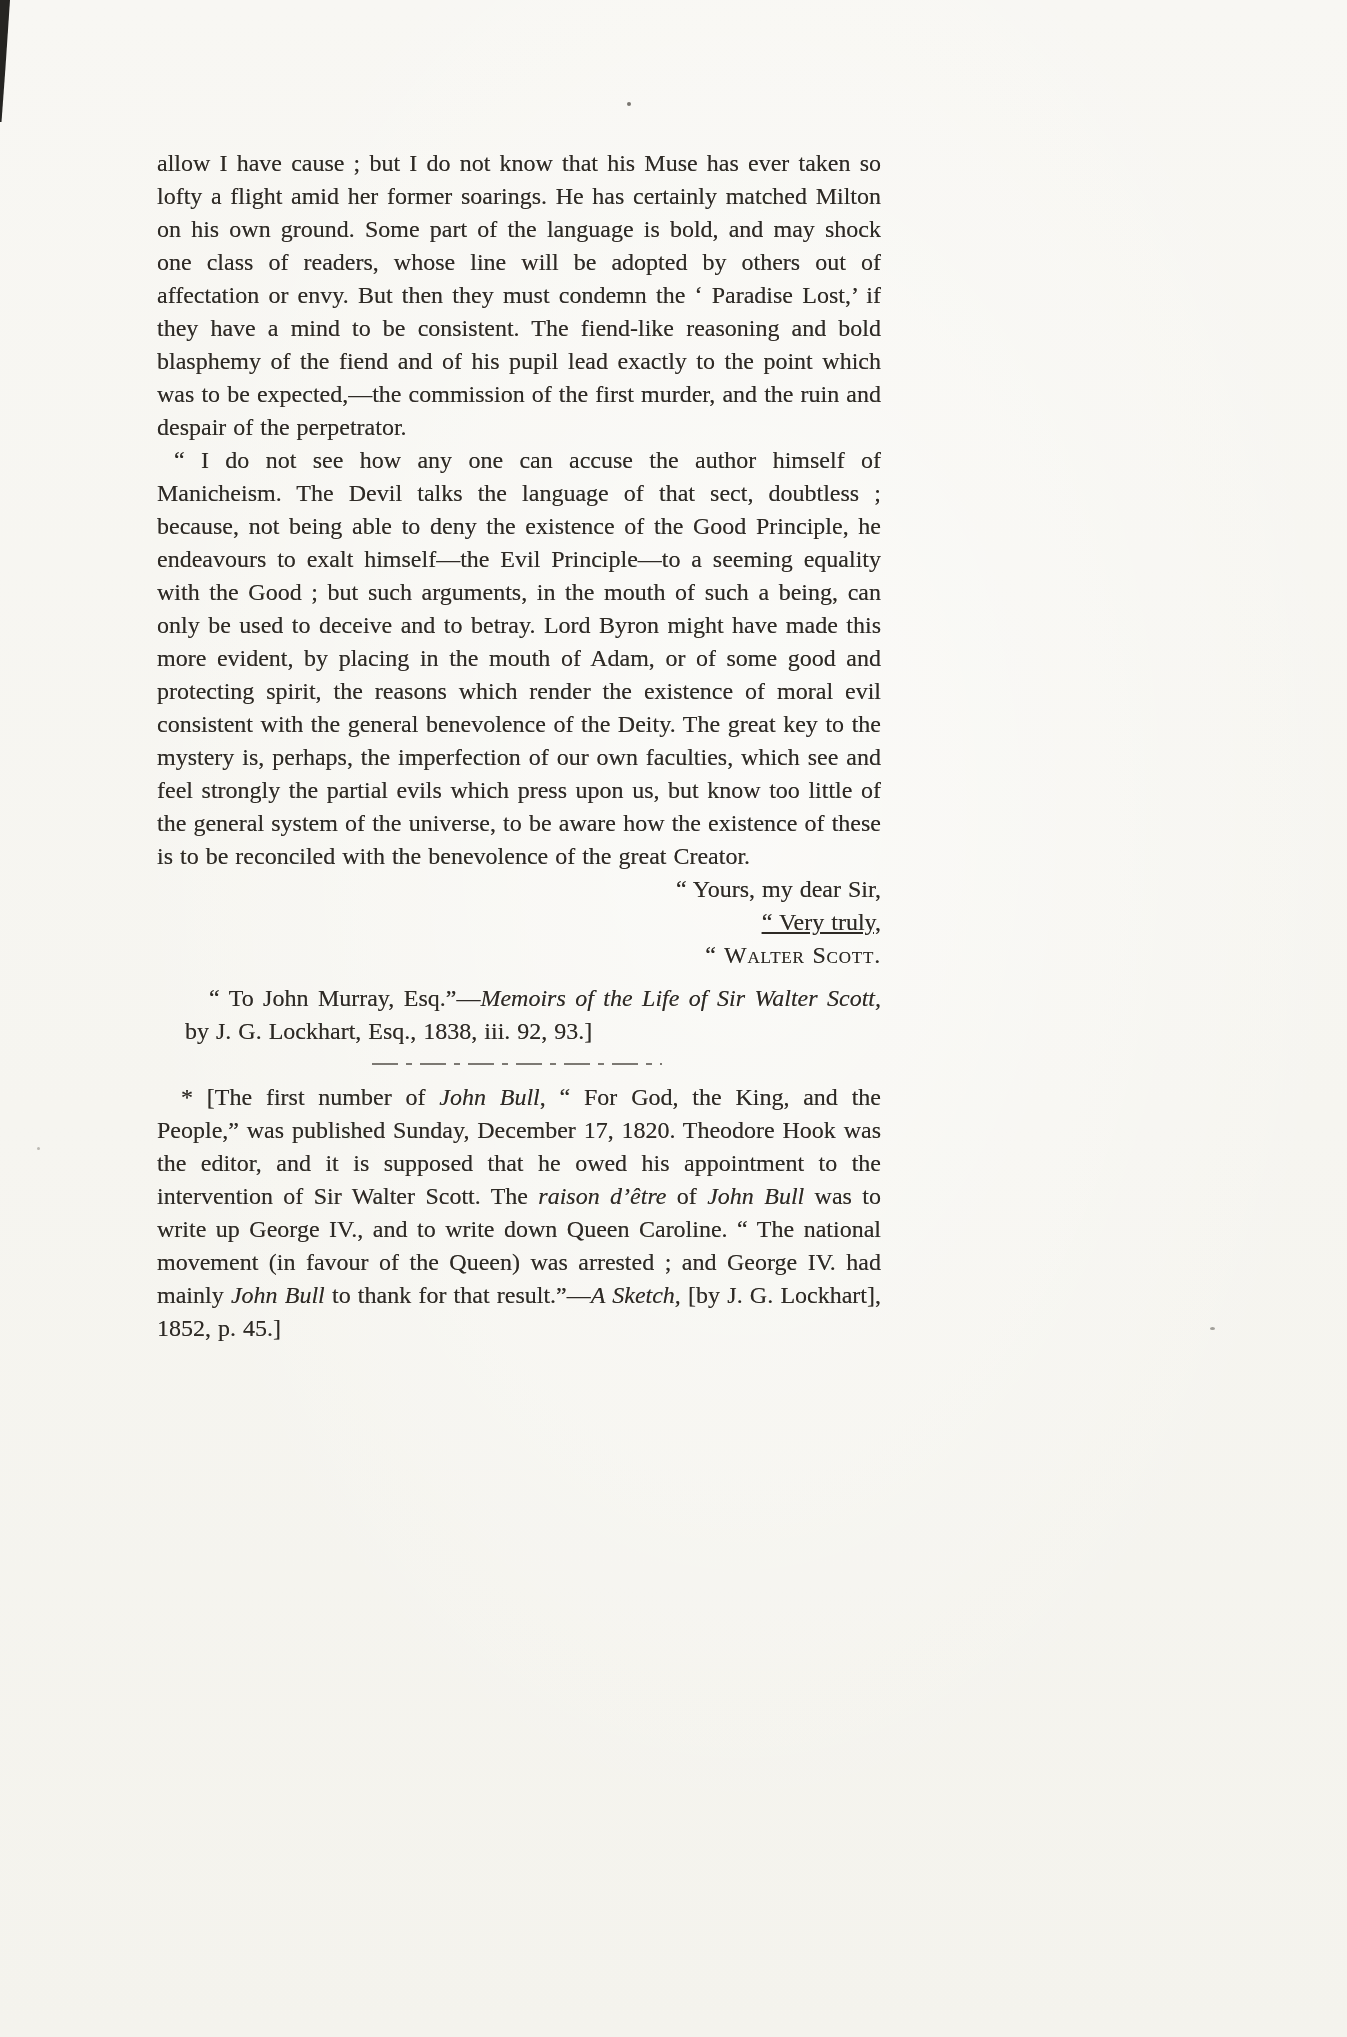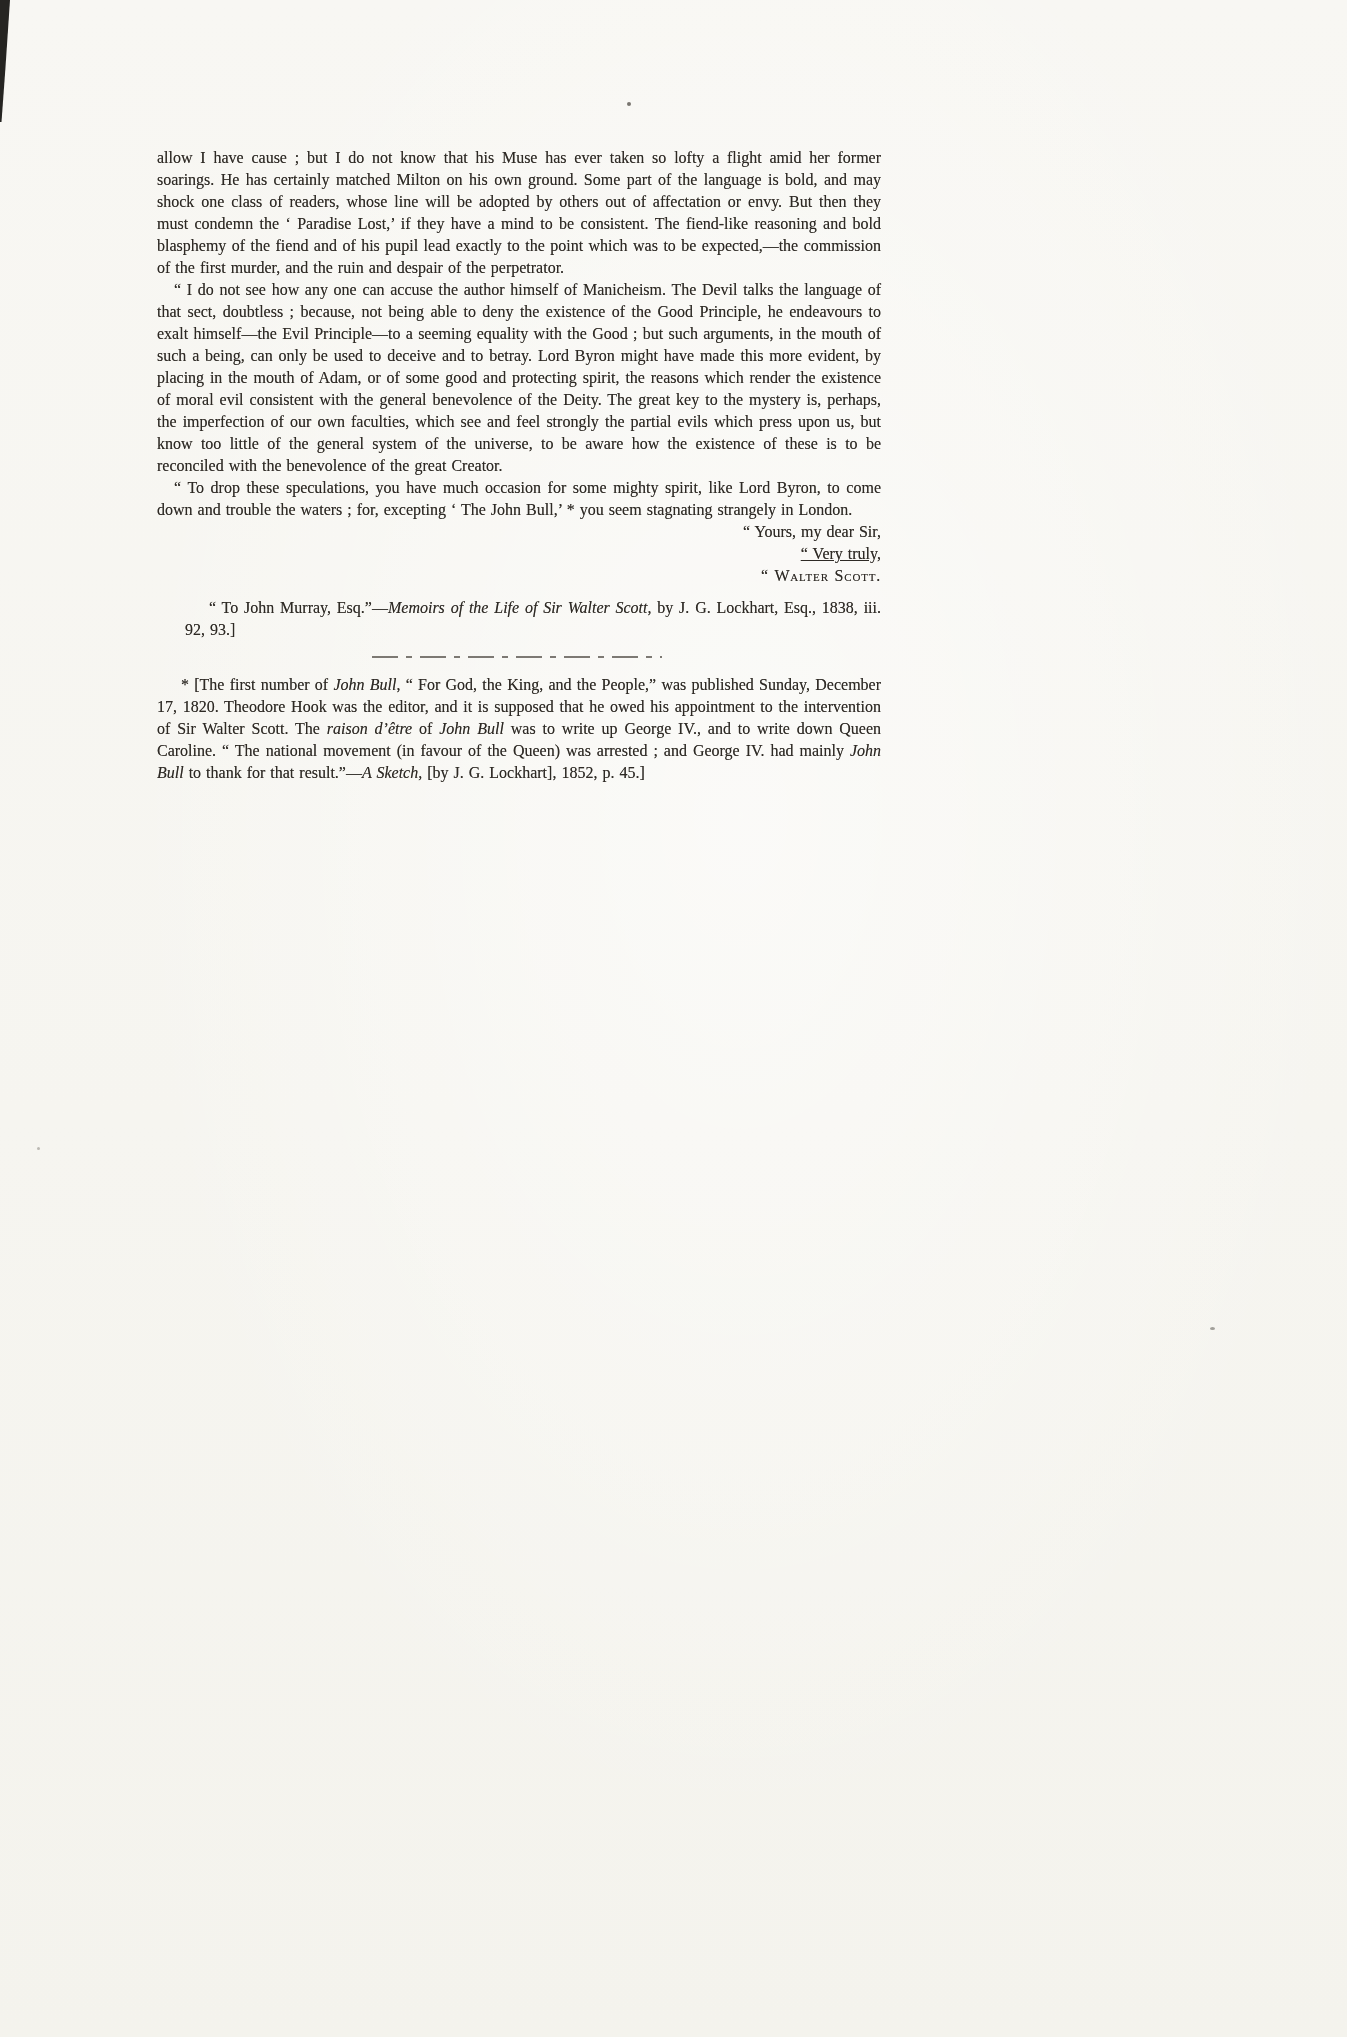--- a/index.html
+++ b/index.html
@@ -54,22 +54,22 @@
     text-align: center;
     font-size: 18px;
     letter-spacing: 2.5px;
     font-weight: bold;
     padding-top: 2px;
   }
 
   .text-block {
     position: absolute;
     top: 147px; left: 157px; width: 724px;
-    font-size: 16px;
-    line-height: 22px;
+    font-size: 24px;
+    line-height: 33px;
     word-spacing: 1px;
     text-shadow: 0 0 0.5px rgba(46,42,37,0.55);
   }
   .para {
     margin: 0;
     text-align: justify;
     text-indent: 17px;
   }
   .para.no-indent { text-indent: 0; }
   .sig { text-align: right; }
@@ -102,21 +102,20 @@
   <div class="speck speck-right"></div>
   <div class="speck speck-left"></div>
 
 
   <main class="text-block">
 
     <p class="para no-indent">allow I have cause ; but I do not know that his Muse has ever taken so lofty a flight amid her former soarings. He has certainly matched Milton on his own ground. Some part of the language is bold, and may shock one class of readers, whose line will be adopted by others out of affectation or envy. But then they must condemn the ‘ Paradise Lost,’ if they have a mind to be consistent. The fiend-like reasoning and bold blasphemy of the fiend and of his pupil lead exactly to the point which was to be expected,—the commission of the first murder, and the ruin and despair of the perpetrator.</p>
 
     <p class="para">“ I do not see how any one can accuse the author himself of Manicheism. The Devil talks the language of that sect, doubtless ; because, not being able to deny the existence of the Good Principle, he endeavours to exalt himself—the Evil Principle—to a seeming equality with the Good ; but such arguments, in the mouth of such a being, can only be used to deceive and to betray. Lord Byron might have made this more evident, by placing in the mouth of Adam, or of some good and protecting spirit, the reasons which render the existence of moral evil consistent with the general benevolence of the Deity. The great key to the mystery is, perhaps, the imperfection of our own faculties, which see and feel strongly the partial evils which press upon us, but know too little of the general system of the universe, to be aware how the existence of these is to be reconciled with the benevolence of the great Creator.</p>
 
-    <p class="para">“ To drop these speculations, you have much occasion for some mighty spirit, like Lord Byron, to come down and trouble the waters ; for, excepting ‘ The John Bull,’ * you seem stagnating strangely in London.</p>
 
     <div class="sig sig-1">“ Yours, my dear Sir,</div>
     <div class="sig sig-2">“ Very truly,</div>
     <div class="sig sig-3 smallcaps">“ Walter Scott.</div>
 
     <p class="para citation"><span>“ To John Murray, Esq.”—</span><i>Memoirs of the Life of Sir Walter Scott,</i><span> by J. G. Lockhart, Esq., 1838, iii. 92, 93.]</span></p>
 
     <div class="divider"></div>
 
     <p class="para footnote"><span>* [The first number of </span><i>John Bull</i><span>, “ For God, the King, and the People,” was published Sunday, December 17, 1820. Theodore Hook was the editor, and it is supposed that he owed his appointment to the intervention of Sir Walter Scott. The </span><i>raison d’être</i><span> of </span><i>John Bull</i><span> was to write up George IV., and to write down Queen Caroline. “ The national movement (in favour of the Queen) was arrested ; and George IV. had mainly </span><i>John Bull</i><span> to thank for that result.”—</span><i>A Sketch,</i><span> [by J. G. Lockhart], 1852, p. 45.]</span></p>

